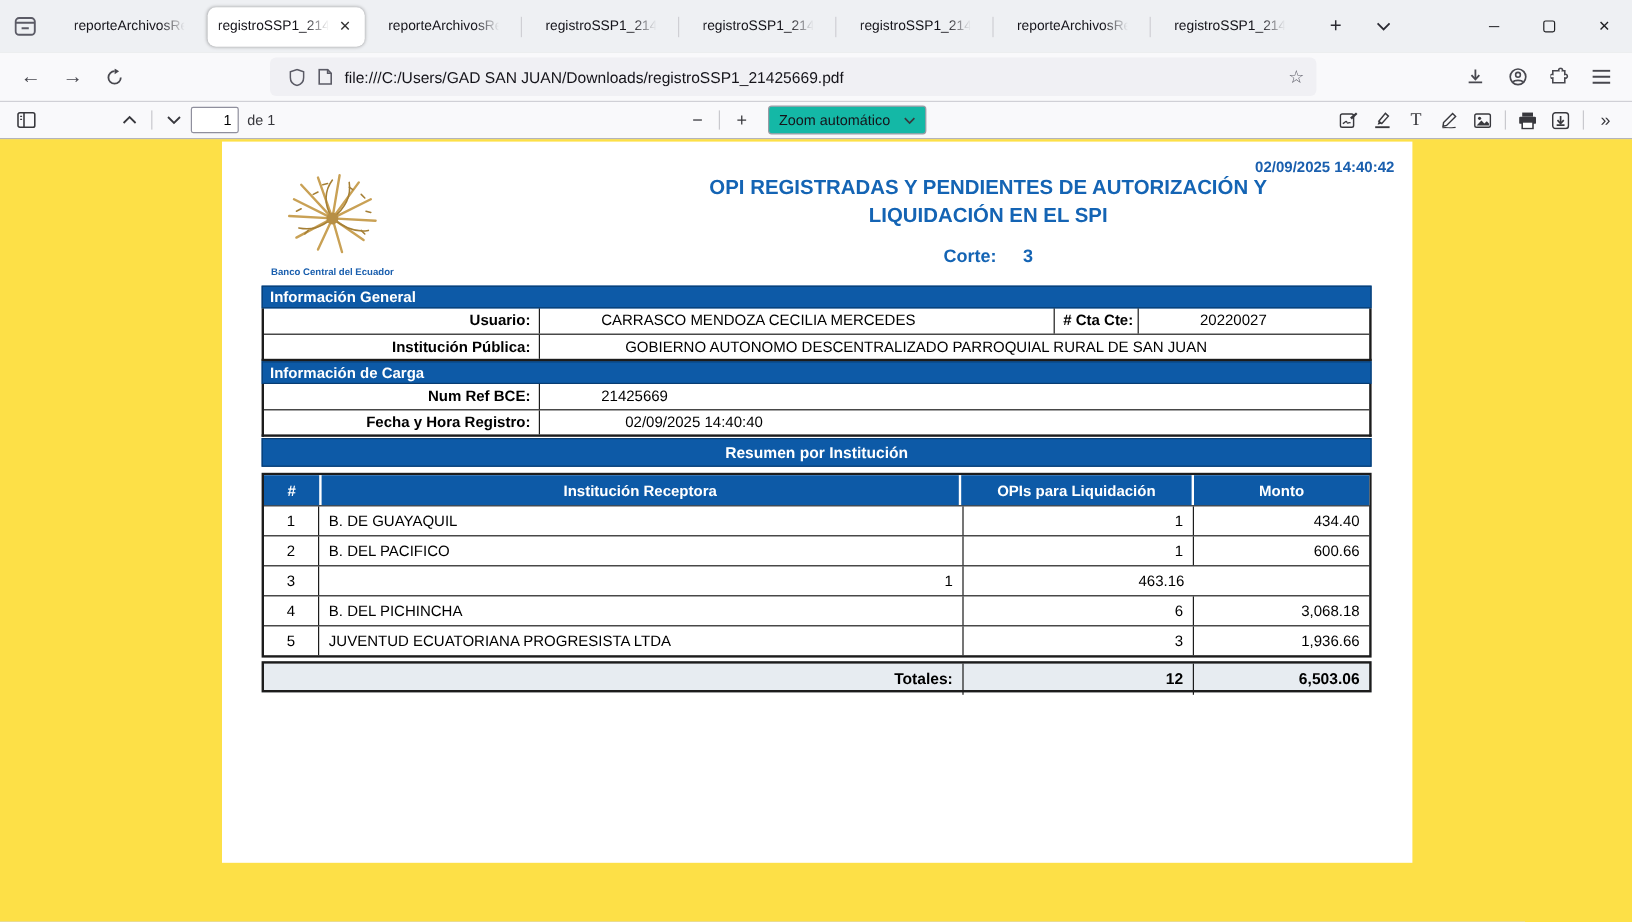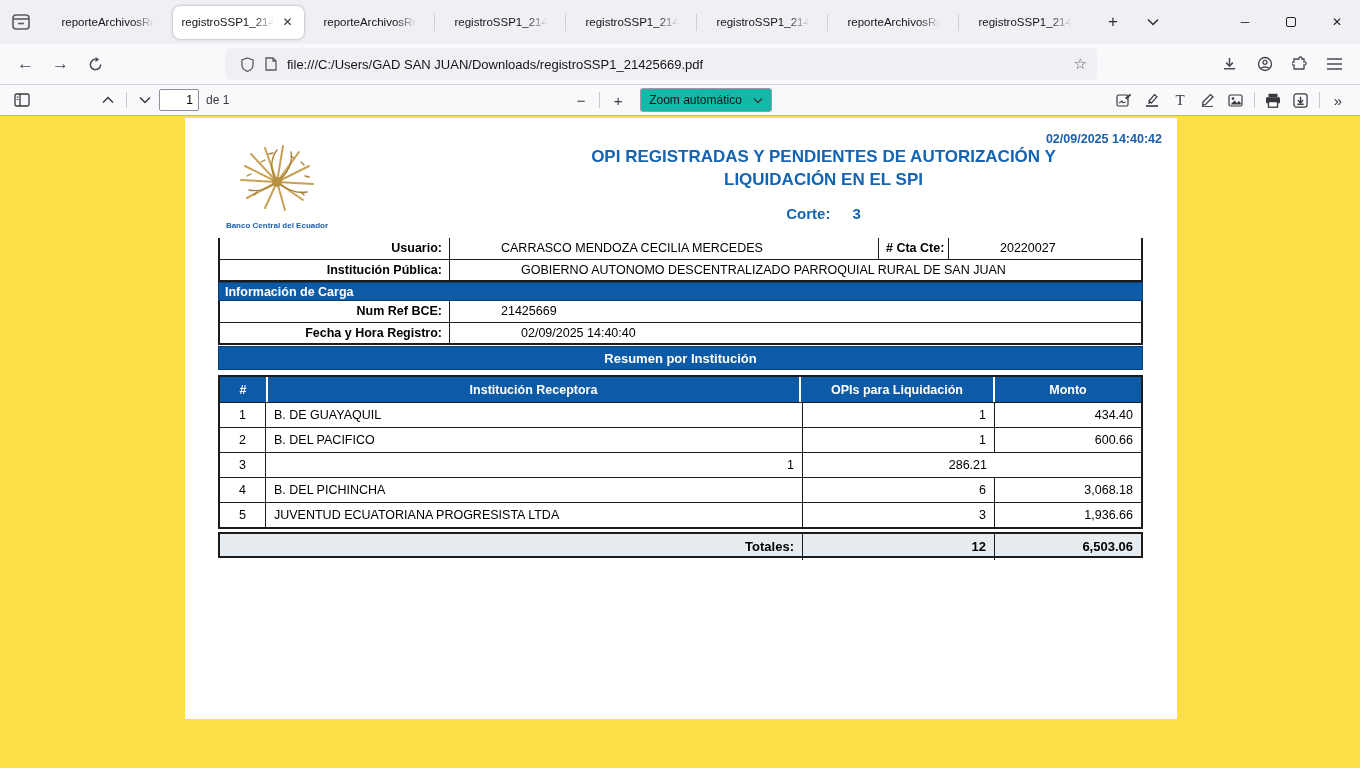--- a/index.html
+++ b/index.html
@@ -382,20 +382,21 @@
         <div>OPI REGISTRADAS Y PENDIENTES DE AUTORIZACIÓN Y</div>
         <div>LIQUIDACIÓN EN EL SPI</div>
       </div>
       <div class="doc-corte">
         <span>Corte:</span><span class="corte-val">3</span>
       </div>
     </div>
 
     <div class="doc-body">
 
+      <div class="sec-bar">Información General</div>
       <div class="tbl">
         <div class="trow g-usuario">
           <div class="cell lbl">Usuario:</div>
           <div class="cell val">CARRASCO MENDOZA CECILIA MERCEDES</div>
           <div class="cell lbl bdr-l"># Cta Cte:</div>
           <div class="cell val">20220027</div>
         </div>
         <div class="trow g-wide">
           <div class="cell lbl">Institución Pública:</div>
           <div class="cell val">GOBIERNO AUTONOMO DESCENTRALIZADO PARROQUIAL RURAL DE SAN JUAN</div>
@@ -431,21 +432,21 @@
             </div>
             <div class="res-row g-res">
               <div class="rc rc-num">2</div>
               <div class="rc rc-inst">B. DEL PACIFICO</div>
               <div class="rc rc-opis">1</div>
               <div class="rc rc-monto">600.66</div>
             </div>
             <div class="res-row g-res">
               <div class="rc rc-num">3</div>
               <div class="rc rc-opis">1</div>
-              <div class="rc rc-monto">286.21</div>
+              <div class="rc rc-monto">463.16</div>
             </div>
             <div class="res-row g-res">
               <div class="rc rc-num">4</div>
               <div class="rc rc-inst">B. DEL PICHINCHA</div>
               <div class="rc rc-opis">6</div>
               <div class="rc rc-monto">3,068.18</div>
             </div>
             <div class="res-row g-res">
               <div class="rc rc-num">5</div>
               <div class="rc rc-inst">JUVENTUD ECUATORIANA PROGRESISTA LTDA</div>

